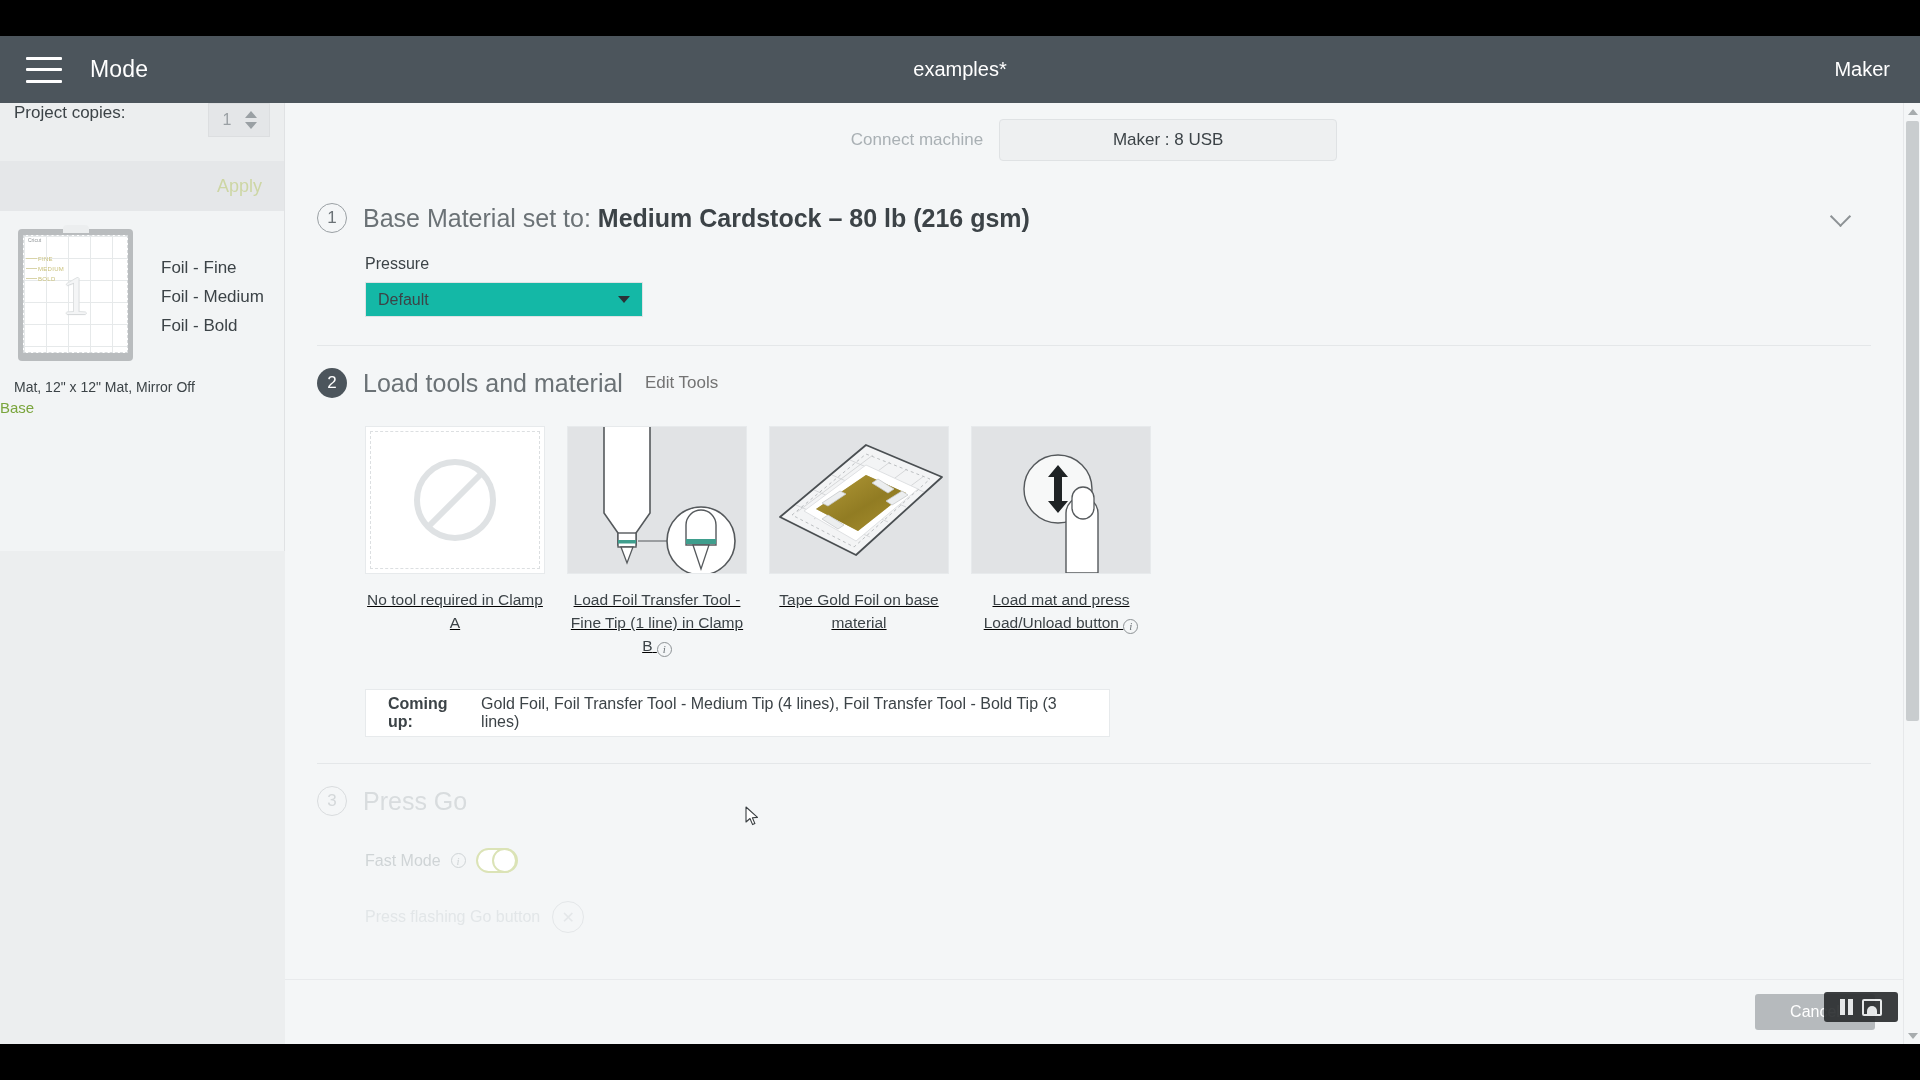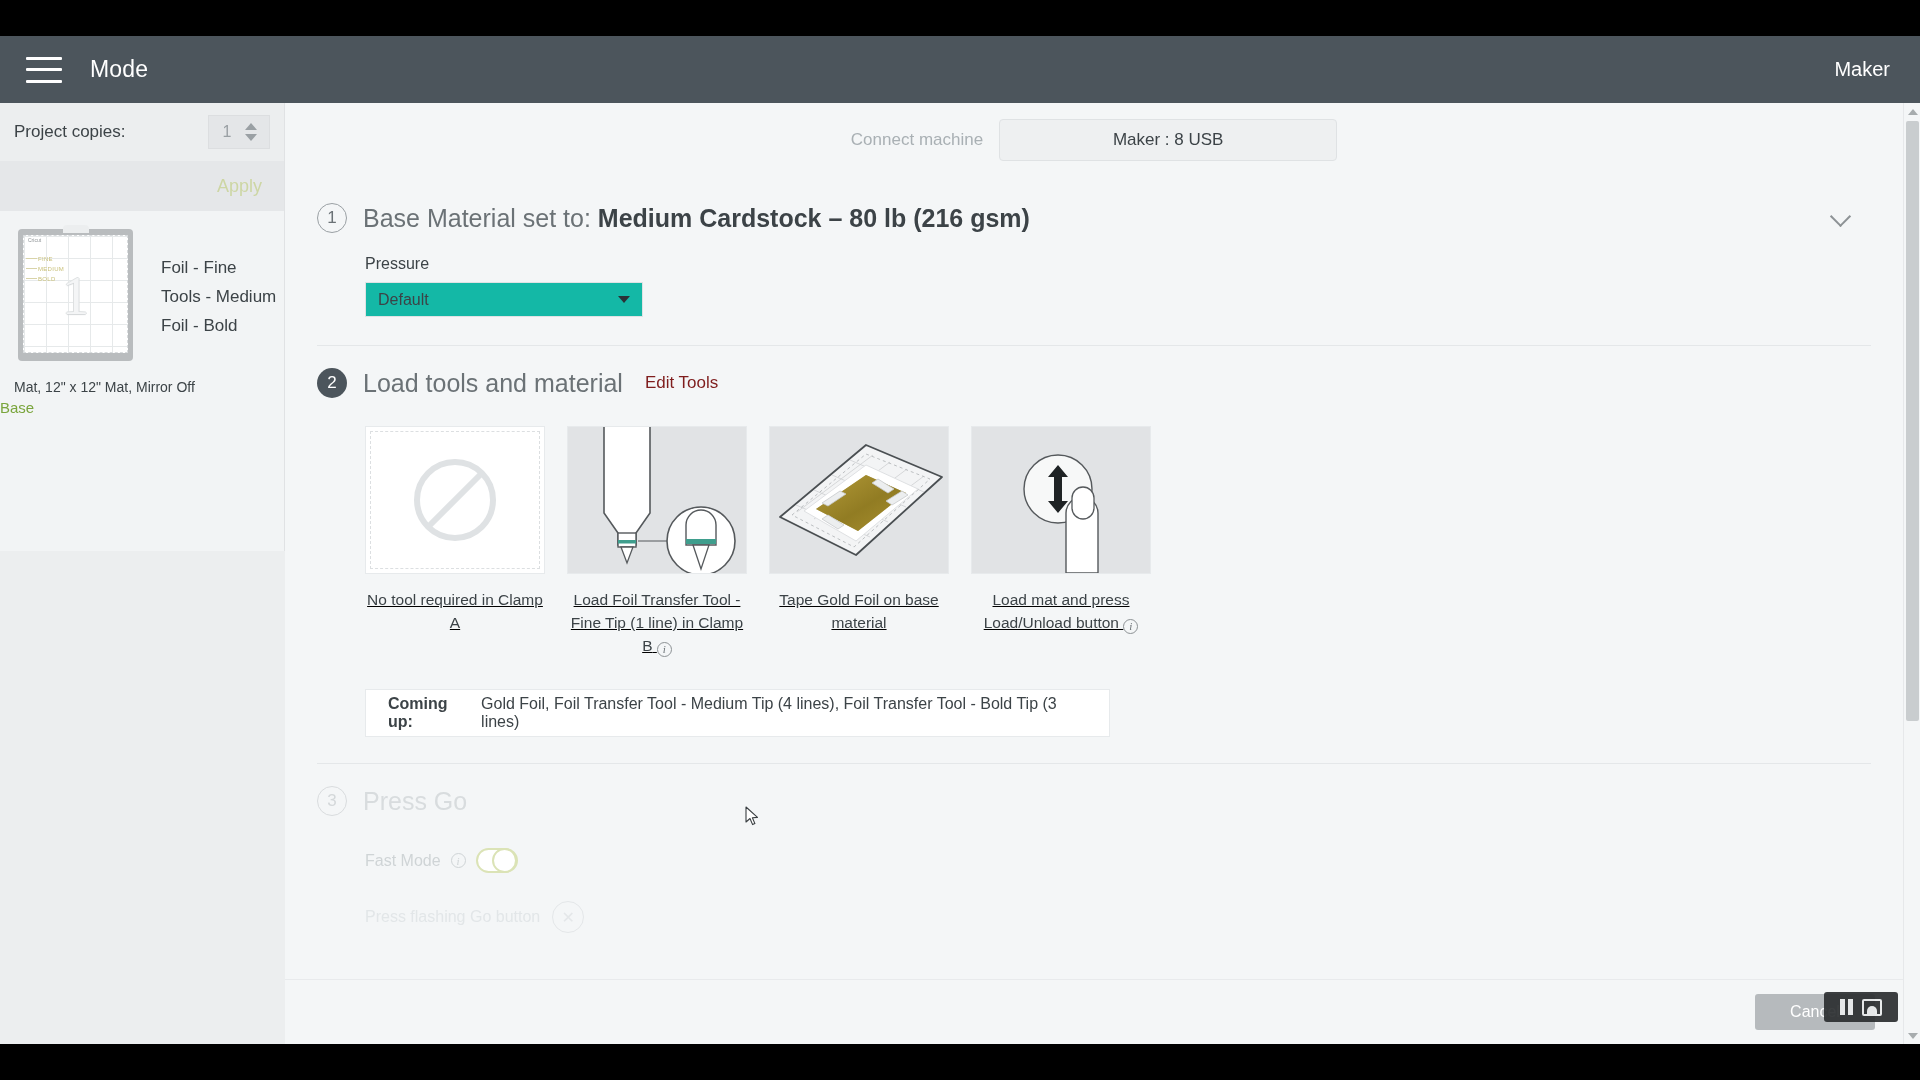--- a/index.html
+++ b/index.html
@@ -43,21 +43,21 @@
   }
 
   
   .sidebar {
     position: absolute; left: 0; top: 67px;
     width: 285px; height: 941px;
     background: #eceeef;
     border-right: 1px solid #e0e2e4;
   }
   .copies-row {
-    height: 58px; display: flex; align-items: center;
+    height: 58px; display: flex; align-items: flex-start;
     padding: 0 14px;
   }
   .copies-label { font-size: 17px; color: #3c4347; }
   .copies-input-wrap {
     margin-left: auto; display: flex; align-items: center;
     background: #e4e6e8; border: 1px solid #dcdee0;
     width: 62px; height: 34px;
   }
   .copies-input {
     border: 0; background: transparent; width: 36px; height: 30px;
@@ -173,21 +173,21 @@
     position: absolute; right: 20px; top: 26px; width: 20px; height: 20px;
     cursor: pointer;
   }
   .chevron::after {
     content: ""; position: absolute; left: 2px; top: 2px;
     width: 13px; height: 13px;
     border-right: 2px solid #8d9295; border-bottom: 2px solid #8d9295;
     transform: rotate(45deg);
   }
   .edit-tools {
-    color: #7f1d1d; font-size: 17px; cursor: pointer; margin-left: 6px;
+    color: #737373; font-size: 17px; cursor: pointer; margin-left: 6px;
   }
   .divider { height: 1px; background: #e4e7e9; margin: 14px 0 0 0; }
 
   .pressure-block { padding: 16px 0 14px 48px; }
   .pressure-label { font-size: 16px; color: #3c4347; margin-bottom: 9px; }
   .select-box {
     width: 278px; height: 35px; background: #14b8a6; border: 1px solid #dfe2e4;
     display: flex; align-items: center; padding: 0 12px; position: relative;
     cursor: pointer;
   }
@@ -313,20 +313,21 @@
 
 <div id="app">
 
   <div class="topbar">
     <div class="hamburger">
       <span></span>
         <span></span>
         <span></span>
     </div>
     <div class="topbar-app-title">Mode</div>
+    <div class="topbar-doc-title">examples*</div>
     <div class="topbar-right">Maker</div>
   </div>
 
   <div class="sidebar">
 
     <div class="copies-row">
       <div class="copies-label">Project copies:</div>
       <div class="copies-input-wrap">
         <input class="copies-input" type="text" value="1" style="">
         <div class="spinner">
@@ -349,21 +350,21 @@
             <div class="mat-labels">
               <div>FINE</div>
               <div>MEDIUM</div>
               <div>BOLD</div>
             </div>
             <div class="mat-digit">1</div>
           </div>
         </div>
         <div class="mat-tool-list">
           <div>Foil - Fine</div>
-          <div>Tools - Medium</div>
+          <div>Foil - Medium</div>
           <div>Foil - Bold</div>
         </div>
       </div>
       <div class="mat-meta">Mat, 12" x 12" Mat, Mirror Off</div>
       <div class="mat-edit">Base</div>
     </div>
 
     <div class="sidebar-bottom"></div>
   </div>
 

